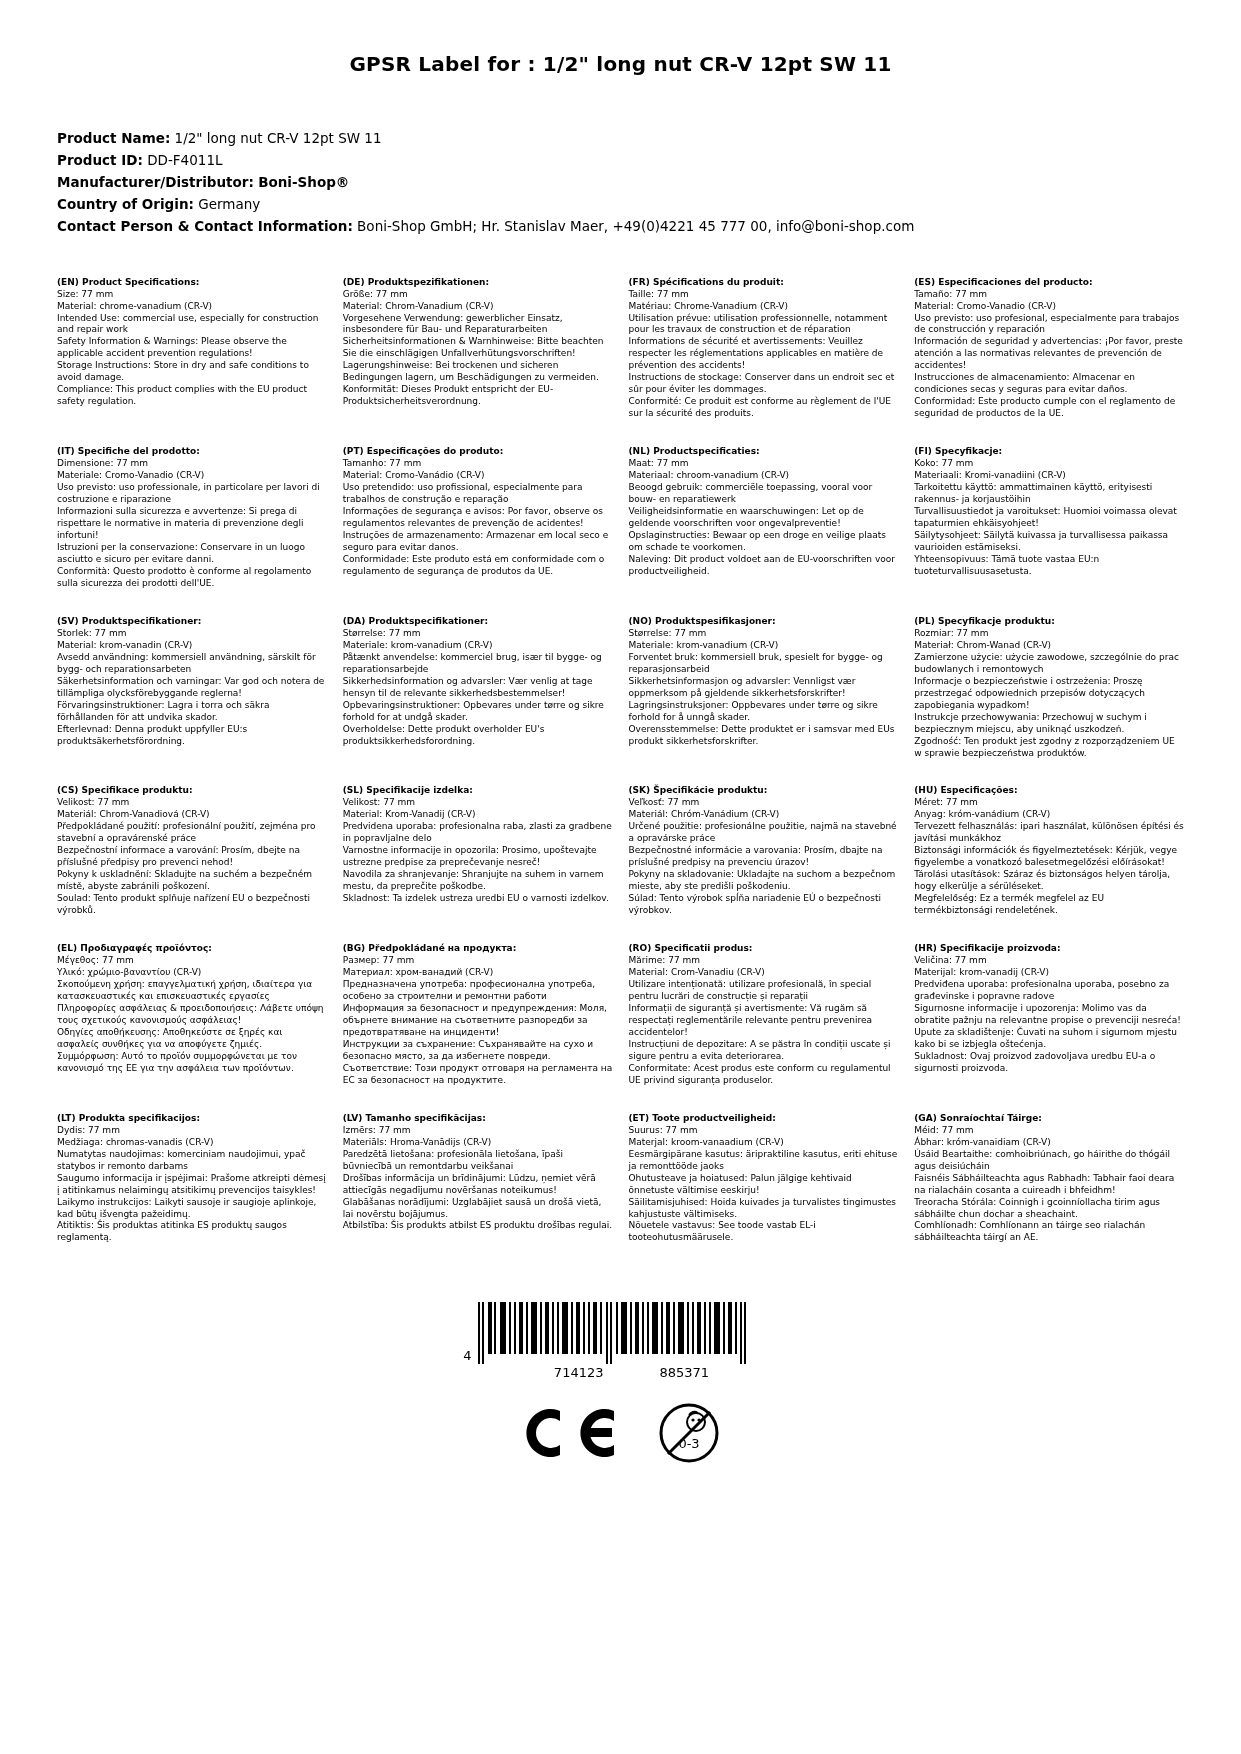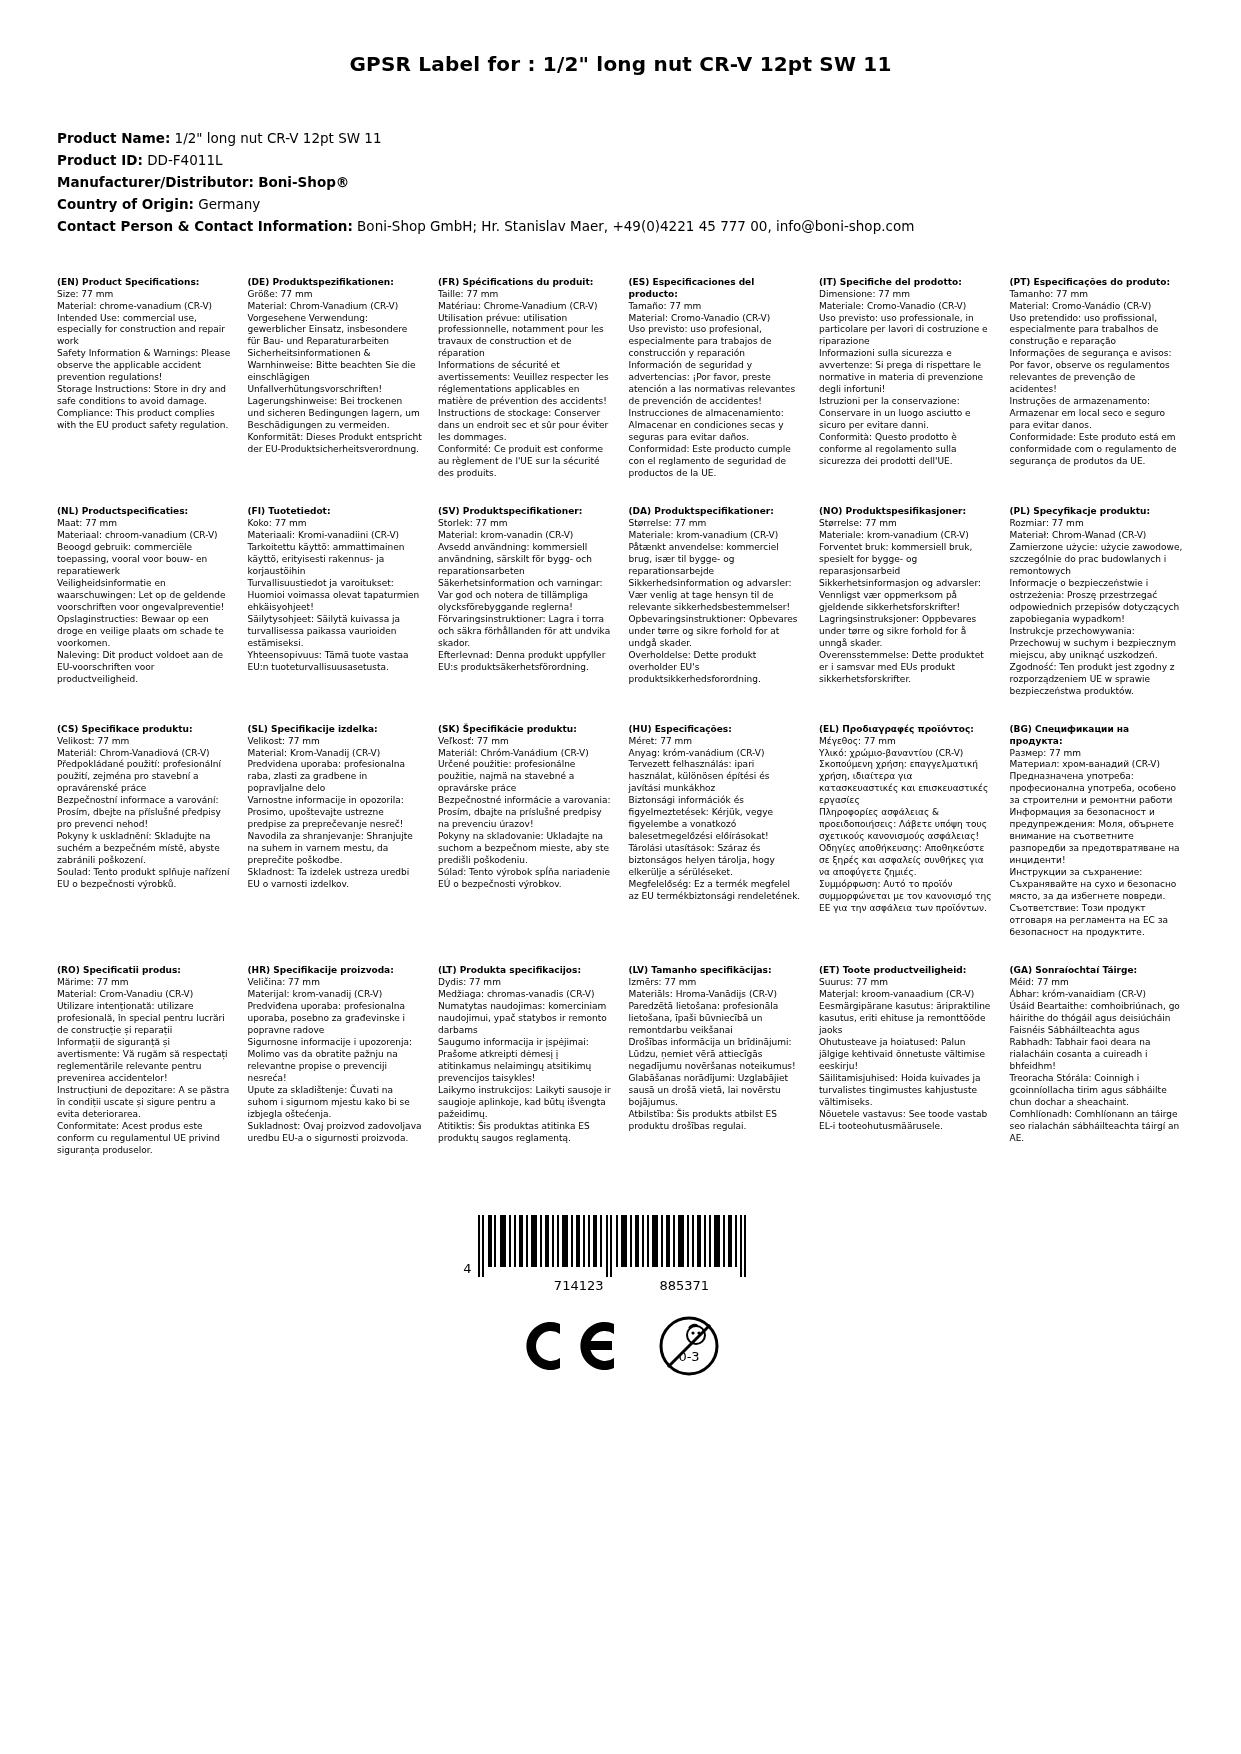--- a/index.html
+++ b/index.html
@@ -43,21 +43,21 @@
   }
   .header-value.bold {
     font-weight: bold;
     text-align: right;
   }
 
   .spec-grid {
     margin: 40px 0 0 0;
     padding: 0 57px;
     display: grid;
-    grid-template-columns: repeat(6, 1fr);
+    grid-template-columns: repeat(4, 1fr);
     column-gap: 16px;
     row-gap: 26px;
   }
   .spec-cell {
     font-size: 9px;
     line-height: 1.33;
     color: #000;
     word-wrap: break-word;
     overflow-wrap: break-word;
   }
@@ -202,21 +202,21 @@
       <div class="spec-cell">
         <span class="spec-heading">(NL) Productspecificaties:</span>
         <span class="spec-line">Maat: 77 mm
 Materiaal: chroom-vanadium (CR-V)
 Beoogd gebruik: commerciële toepassing, vooral voor bouw- en reparatiewerk
 Veiligheidsinformatie en waarschuwingen: Let op de geldende voorschriften voor ongevalpreventie!
 Opslaginstructies: Bewaar op een droge en veilige plaats om schade te voorkomen.
 Naleving: Dit product voldoet aan de EU-voorschriften voor productveiligheid.</span>
       </div>
       <div class="spec-cell">
-        <span class="spec-heading">(FI) Tuotetiedot:</span>
+        <span class="spec-heading">(FI) Specyfikacje:</span>
         <span class="spec-line">Koko: 77 mm
 Materiaali: Kromi-vanadiini (CR-V)
 Tarkoitettu käyttö: ammattimainen käyttö, erityisesti rakennus- ja korjaustöihin
 Turvallisuustiedot ja varoitukset: Huomioi voimassa olevat tapaturmien ehkäisyohjeet!
 Säilytysohjeet: Säilytä kuivassa ja turvallisessa paikassa vaurioiden estämiseksi.
 Yhteensopivuus: Tämä tuote vastaa EU:n tuoteturvallisuusasetusta.</span>
       </div>
       <div class="spec-cell">
         <span class="spec-heading">(SV) Produktspecifikationer:</span>
         <span class="spec-line">Storlek: 77 mm
@@ -292,21 +292,21 @@
       <div class="spec-cell">
         <span class="spec-heading">(EL) Προδιαγραφές προϊόντος:</span>
         <span class="spec-line">Μέγεθος: 77 mm
 Υλικό: χρώμιο-βαναντίου (CR-V)
 Σκοπούμενη χρήση: επαγγελματική χρήση, ιδιαίτερα για κατασκευαστικές και επισκευαστικές εργασίες
 Πληροφορίες ασφάλειας &amp; προειδοποιήσεις: Λάβετε υπόψη τους σχετικούς κανονισμούς ασφάλειας!
 Οδηγίες αποθήκευσης: Αποθηκεύστε σε ξηρές και ασφαλείς συνθήκες για να αποφύγετε ζημιές.
 Συμμόρφωση: Αυτό το προϊόν συμμορφώνεται με τον κανονισμό της ΕΕ για την ασφάλεια των προϊόντων.</span>
       </div>
       <div class="spec-cell">
-        <span class="spec-heading">(BG) Спецификации на продукта:</span>
+        <span class="spec-heading">(BG) Předpokládané на продукта:</span>
         <span class="spec-line">Размер: 77 mm
 Материал: хром-ванадий (CR-V)
 Предназначена употреба: професионална употреба, особено за строителни и ремонтни работи
 Информация за безопасност и предупреждения: Моля, обърнете внимание на съответните разпоредби за предотвратяване на инциденти!
 Инструкции за съхранение: Съхранявайте на сухо и безопасно място, за да избегнете повреди.
 Съответствие: Този продукт отговаря на регламента на ЕС за безопасност на продуктите.</span>
       </div>
       <div class="spec-cell">
         <span class="spec-heading">(RO) Specificatii produs:</span>
         <span class="spec-line">Mărime: 77 mm

